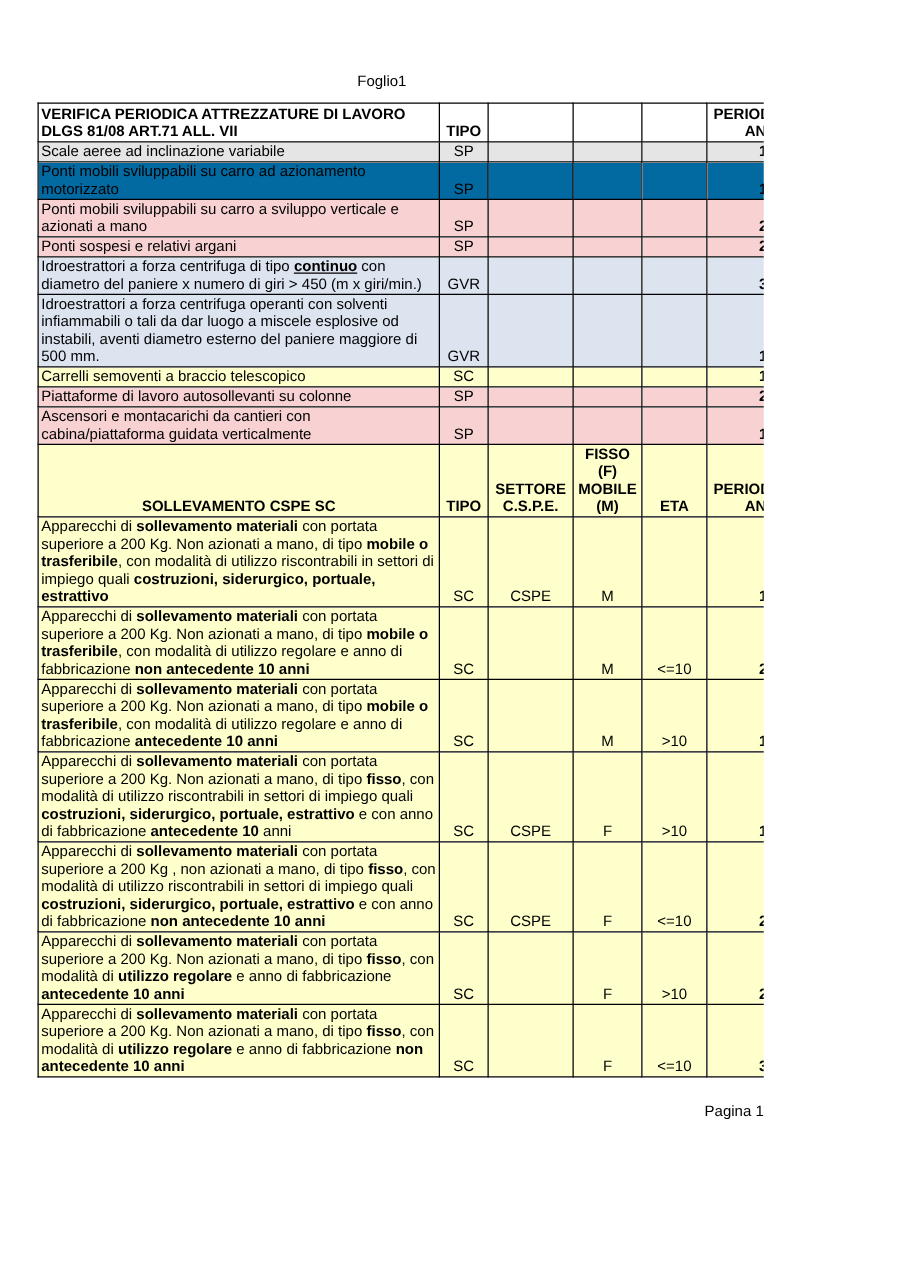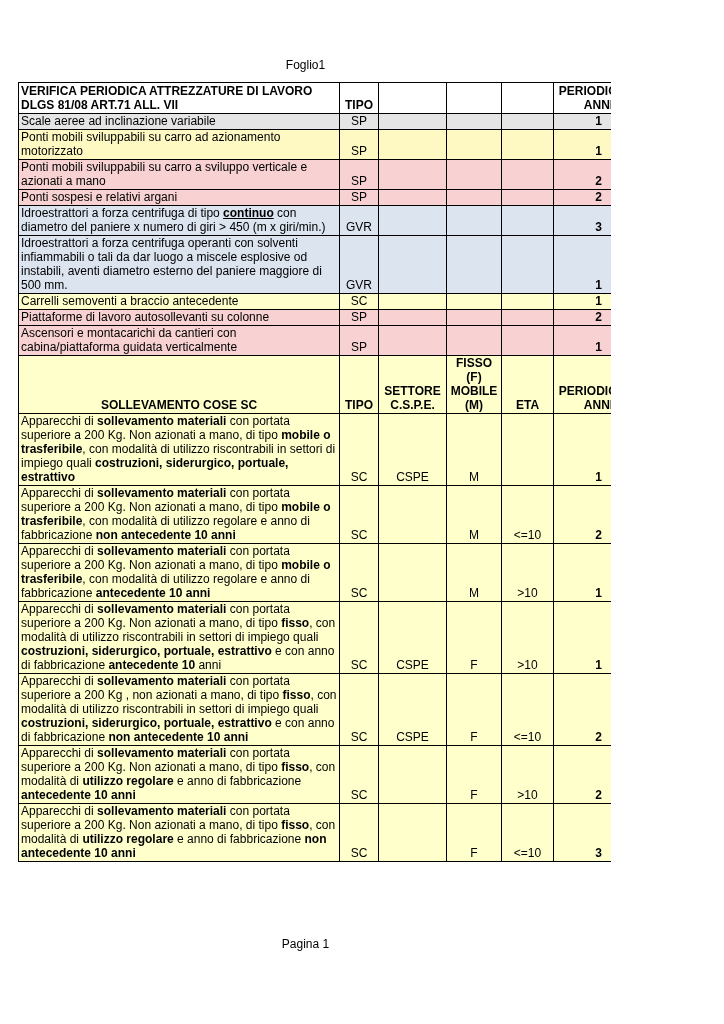--- a/index.html
+++ b/index.html
@@ -6,25 +6,25 @@
   .page{
     position:relative;width:611px;height:1024px;background:#ffffff;
     font-family:"Liberation Sans","DejaVu Sans",sans-serif;color:#000;
     overflow:hidden;
   }
   .sheet-title{
     position:absolute;top:58px;left:0;width:100%;
     text-align:center;font-size:12px;line-height:14px;
   }
   .page-footer{
-    position:absolute;top:937px;left:0;width:100%;
-    text-align:center;font-size:12px;line-height:14px;
+    position:absolute;top:882px;left:0;width:100%;
+    text-align:right;font-size:12px;line-height:14px;
   }
   table.vt{
-    position:absolute;left:18px;top:82px;width:625px;
+    position:absolute;left:30px;top:82px;width:625px;
     table-layout:fixed;border-collapse:collapse;
   }
   .vt td{
     border:1px solid #000;
     vertical-align:bottom;
     font-size:12px;line-height:14px;
     padding:0 2px 1px 2px;
     overflow:hidden;
     word-wrap:break-word;
   }
@@ -68,21 +68,21 @@
 ANNI</td>
         </tr>
         <tr class="row-data" style="height: 15px; background-color: #e5e5e5;">
           <td class="c-desc"><span>Scale aeree ad inclinazione variabile</span></td>
           <td class="c-tipo">SP</td>
           <td class="c-settore"></td>
           <td class="c-fisso"></td>
           <td class="c-eta"></td>
           <td class="c-period">1</td>
         </tr>
-        <tr class="row-data" style="height: 30px; background-color: #fef9c3; padding-left: 12px;">
+        <tr class="row-data" style="height: 30px; background-color: #0369a1; padding-left: 12px;">
           <td class="c-desc"><span>Ponti mobili sviluppabili su carro ad azionamento motorizzato</span></td>
           <td class="c-tipo">SP</td>
           <td class="c-settore"></td>
           <td class="c-fisso"></td>
           <td class="c-eta"></td>
           <td class="c-period">1</td>
         </tr>
         <tr class="row-data" style="height: 29px; background-color: rgb(248, 210, 210);">
           <td class="c-desc"><span>Ponti mobili sviluppabili su carro a sviluppo verticale e azionati a mano</span></td>
           <td class="c-tipo">SP</td>
@@ -109,21 +109,21 @@
         </tr>
         <tr class="row-data" style="height: 56px; background-color: rgb(220, 228, 240);">
           <td class="c-desc"><span>Idroestrattori a forza centrifuga operanti con solventi infiammabili o tali da dar luogo a miscele esplosive od instabili, aventi diametro esterno del paniere maggiore di 500 mm.</span></td>
           <td class="c-tipo">GVR</td>
           <td class="c-settore"></td>
           <td class="c-fisso"></td>
           <td class="c-eta"></td>
           <td class="c-period">1</td>
         </tr>
         <tr class="row-data" style="height: 15px; background-color: rgb(255, 255, 204);">
-          <td class="c-desc"><span>Carrelli semoventi a braccio antecedente</span></td>
+          <td class="c-desc"><span>Carrelli semoventi a braccio telescopico</span></td>
           <td class="c-tipo">SC</td>
           <td class="c-settore"></td>
           <td class="c-fisso"></td>
           <td class="c-eta"></td>
           <td class="c-period">1</td>
         </tr>
         <tr class="row-data" style="height: 15px; background-color: rgb(248, 210, 210); margin-left: 24px;">
           <td class="c-desc"><span>Piattaforme di lavoro autosollevanti su colonne</span></td>
           <td class="c-tipo">SP</td>
           <td class="c-settore"></td>
@@ -133,21 +133,21 @@
         </tr>
         <tr class="row-data" style="height: 29px; background-color: rgb(248, 210, 210);">
           <td class="c-desc"><span>Ascensori e montacarichi da cantieri con cabina/piattaforma guidata verticalmente</span></td>
           <td class="c-tipo">SP</td>
           <td class="c-settore"></td>
           <td class="c-fisso"></td>
           <td class="c-eta"></td>
           <td class="c-period">1</td>
         </tr>
         <tr class="row-header-section" style="height: 57px; background-color: rgb(255, 255, 204);">
-          <td class="c-desc"><span style="font-weight: bold;">SOLLEVAMENTO COSE SC</span></td>
+          <td class="c-desc"><span style="font-weight: bold;">SOLLEVAMENTO CSPE SC</span></td>
           <td class="c-tipo">TIPO</td>
           <td class="c-settore">SETTORE
 C.S.P.E.</td>
           <td class="c-fisso">FISSO
 (F)
 MOBILE
 (M)</td>
           <td class="c-eta">ETA</td>
           <td class="c-period">PERIODICITA'
 ANNI</td>

